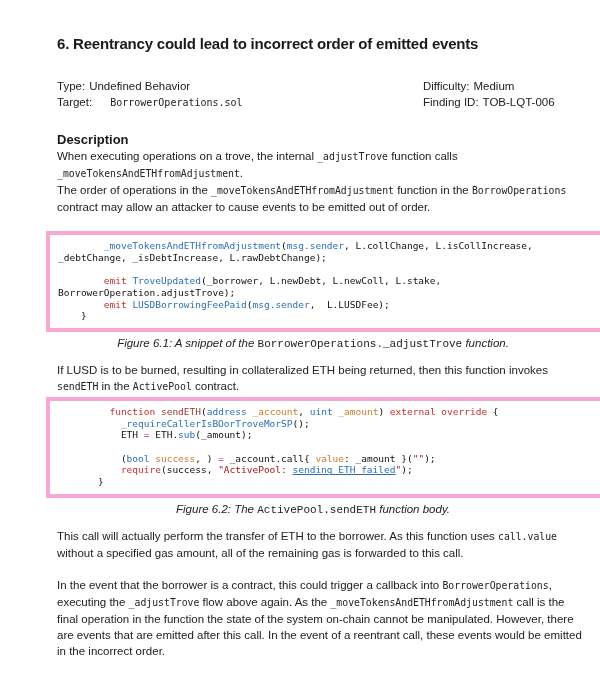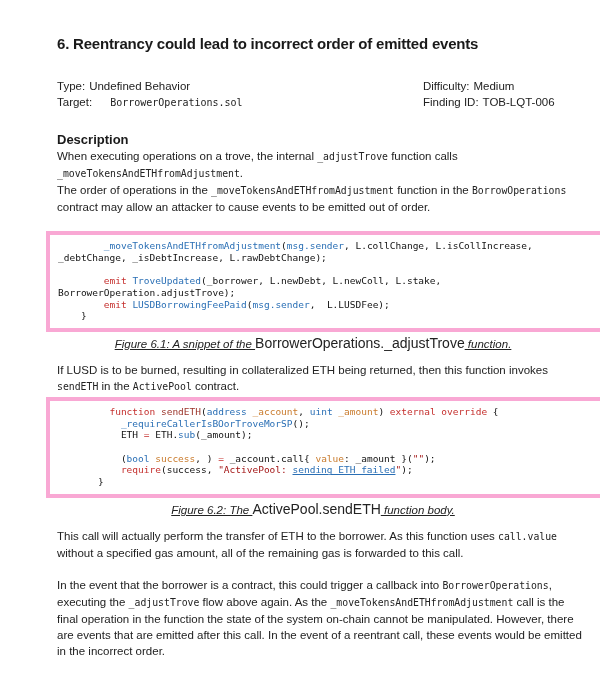--- a/index.html
+++ b/index.html
@@ -41,22 +41,22 @@
   .seg-kw{color:#c5302e;}
   .seg-fn{color:#2a6fb5;}
   .seg-var{color:#c97b2d;}
   .seg-str{color:#a31515;}
   .seg-strb{color:#2a6fb5;text-decoration:underline;}
   .seg-decl{color:#9c352b;}
   .fig-caption{
     text-align:center;font-size:11.5px;line-height:16px;
     margin:3px 0 10px -11px;width:534px;
   }
-  .seg-it{font-style:italic;text-decoration:underline;}
-  .seg-cc{font-family:Liberation Sans, sans-serif;font-size:14px;font-style:normal;}
+  .seg-it{font-style:italic;}
+  .seg-cc{font-family:Liberation Mono, monospace;font-size:11px;font-style:normal;}
 </style>
 </head>
 <body>
 
 <div class="content">
 
   <h1 class="finding-title">6. Reentrancy could lead to incorrect order of emitted events</h1>
 
   <div class="meta">
     <div class="meta-col-left">

